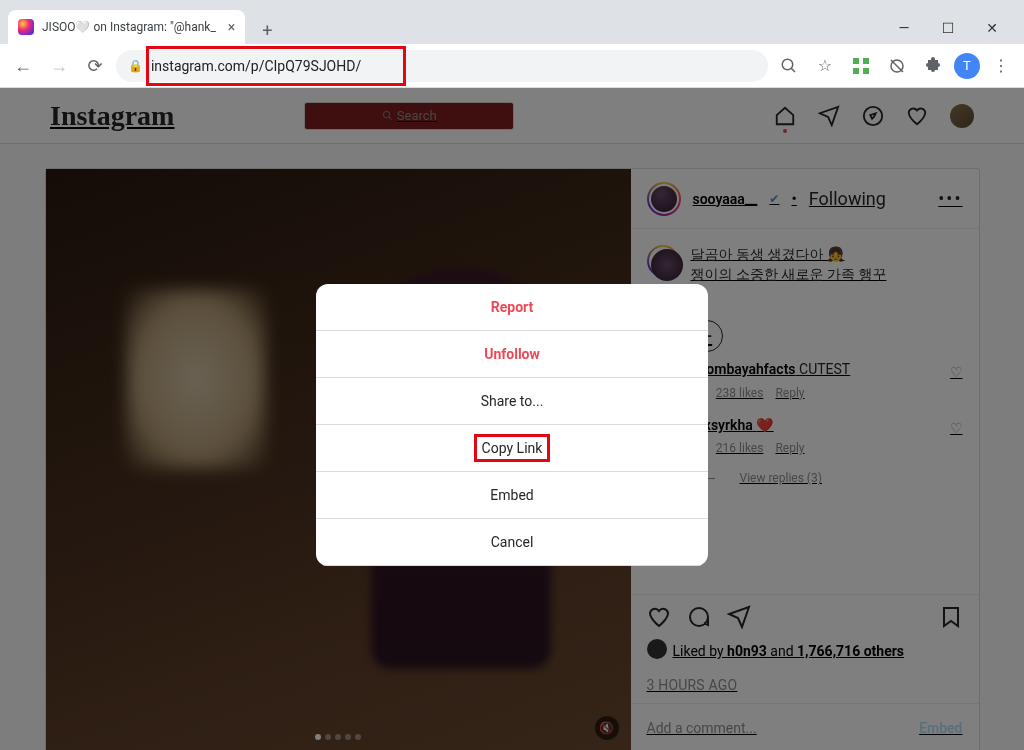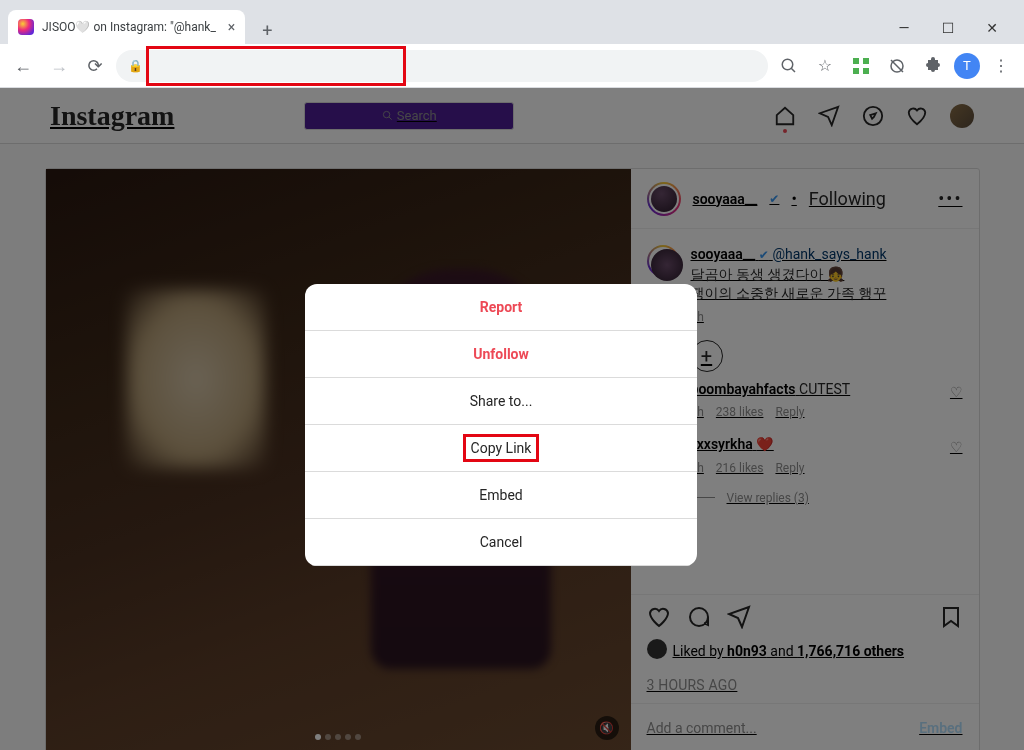--- a/index.html
+++ b/index.html
@@ -21,21 +21,21 @@
 .omnibox-wrap .lock { color: #5f6368; font-size: 12px; }
 .url-highlight { position: absolute; left: 30px; top: -4px; height: 40px; width: 260px; border: 3px solid #e30613; pointer-events: none; }
 .toolbar .action { width: 30px; height: 30px; display: flex; align-items: center; justify-content: center; color: #5f6368; font-size: 16px; }
 .ext-icon { width: 18px; height: 18px; }
 .avatar-circle { width: 26px; height: 26px; border-radius: 50%; background: #4285f4; color: #fff; display: flex; align-items: center; justify-content: center; font-size: 13px; }
 
 
 .ig-page { position: absolute; top: 88px; left: 0; right: 0; bottom: 0; background: #fafafa; text-decoration: underline; }
 .ig-topbar { height: 56px; background: #fff; border-bottom: 1px solid #dbdbdb; display: flex; align-items: center; padding: 0 50px; }
 .ig-logo { font-family: "Brush Script MT", cursive; font-size: 28px; font-weight: bold; color: #262626; }
-.ig-search { margin: 0 auto; width: 210px; height: 28px; background: #4c1d95; border: 1px solid #dbdbdb; border-radius: 3px; display: flex; align-items: center; justify-content: center; gap: 4px; color: #8e8e8e; font-size: 13px; }
+.ig-search { margin: 0 auto; width: 210px; height: 28px; background: #7f1d1d; border: 1px solid #dbdbdb; border-radius: 3px; display: flex; align-items: center; justify-content: center; gap: 4px; color: #8e8e8e; font-size: 13px; }
 .ig-icons { display: flex; gap: 22px; align-items: center; margin-left: auto; }
 .ig-icons .ic { font-size: 22px; color: #262626; position: relative; }
 .ig-icons .dot { position: absolute; bottom: -6px; left: 50%; transform: translateX(-50%); width: 4px; height: 4px; background: #ed4956; border-radius: 50%; }
 .ig-profile-pic { width: 24px; height: 24px; border-radius: 50%; background: linear-gradient(135deg, #8b6f47, #5a4a3a); }
 
 .post { width: 935px; margin: 24px auto 0; display: flex; background: #fff; border: 1px solid #dbdbdb; border-radius: 3px; height: 585px; }
 .post-media { width: 585px; background: linear-gradient(160deg, #2a1810 0%, #3d2818 30%, #4a3020 50%, #5c3d28 70%, #6b4a30 100%); position: relative; overflow: hidden; }
 .media-shape1 { position: absolute; left: 80px; top: 120px; width: 140px; height: 180px; background: radial-gradient(ellipse, #d4c4a8 0%, #b8a078 60%, transparent 100%); filter: blur(8px); }
 .media-shape2 { position: absolute; right: 80px; top: 100px; width: 180px; height: 400px; background: linear-gradient(180deg, #3a1828 0%, #2a1420 100%); border-radius: 80px 80px 20px 20px; filter: blur(4px); }
 .dots { position: absolute; bottom: 12px; left: 50%; transform: translateX(-50%); display: flex; gap: 4px; }
@@ -56,35 +56,35 @@
 .post-comments { flex: 1; overflow: hidden; padding: 16px; font-size: 14px; color: #262626; }
 .comment-row { display: flex; gap: 12px; margin-bottom: 16px; }
 .comment-row .pic { width: 32px; height: 32px; border-radius: 50%; flex-shrink: 0; background: radial-gradient(circle, #6a4c6a, #2a1a2a); }
 .comment-body { flex: 1; }
 .comment-body .line { line-height: 1.4; }
 .comment-meta { color: #8e8e8e; font-size: 12px; margin-top: 6px; display: flex; gap: 12px; }
 .comment-like { color: #8e8e8e; font-size: 14px; align-self: flex-start; margin-top: 4px; }
 .heart-red { color: #ed4956; }
 .mention { color: #00376b; }
 .add-story { width: 32px; height: 32px; border: 1px solid #262626; border-radius: 50%; display: flex; align-items: center; justify-content: center; font-size: 20px; margin: 8px 0 8px 44px; }
-.view-replies { color: #8e8e8e; font-size: 12px; margin-left: 44px; display: flex; align-items: center; gap: 12px; }
+.view-replies { color: #8e8e8e; font-size: 12px; margin-left: 44px; display: flex; align-items: center; gap: 25px; }
 .view-replies .dash { width: 24px; height: 1px; background: #8e8e8e; }
 
 .post-actions { border-top: 1px solid #efefef; padding: 10px 16px; }
 .action-row { display: flex; gap: 16px; font-size: 24px; color: #262626; align-items: center; }
 .action-row .save { margin-left: auto; }
 .likes-row { margin-top: 10px; font-size: 14px; display: flex; align-items: flex-end; gap: 6px; }
 .likes-row .minipic { width: 20px; height: 20px; border-radius: 50%; background: #333; }
 .time-row { margin-top: 18px; font-size: 14px; color: #8e8e8e; letter-spacing: 0.2px; }
 .add-comment { border-top: 1px solid #efefef; padding: 16px; display: flex; font-size: 14px; color: #8e8e8e; }
 .add-comment .post-btn { margin-left: auto; color: #b3dffc; font-weight: 600; }
 
 
 .overlay { position: absolute; inset: 0; background: rgba(0,0,0,0.5); }
-.modal { position: absolute; width: 392px; left: 305px; top: 284px; background: #fff; border-radius: 12px; overflow: hidden; }
+.modal { position: absolute; width: 392px; left: 316px; top: 284px; background: #fff; border-radius: 12px; overflow: hidden; }
 .modal-item { height: 47px; display: flex; align-items: center; justify-content: center; font-size: 14px; border-bottom: 1px solid #dbdbdb; color: #262626; }
 .modal-item:last-child { border-bottom: none; }
 .modal-item.danger { color: #ed4956; font-weight: 700; }
 .copy-highlight { position: absolute; left: 158px; top: 150px; width: 76px; height: 28px; border: 3px solid #e30613; pointer-events: none; }
 
 svg { display: block; }
 </style>
 </head>
 <body>
 
@@ -101,20 +101,21 @@
     <span>✕</span>
   </div>
 </div>
 
 <div class="toolbar">
   <div class="nav-btn">←</div>
   <div class="nav-btn disabled">→</div>
   <div class="nav-btn">⟳</div>
   <div class="omnibox-wrap">
     <span class="lock">🔒</span>
+    <span>instagram.com/p/CIpQ79SJOHD/</span>
     <div class="url-highlight"></div>
   </div>
   <div class="action">
     <svg width="18" height="18" viewBox="0 0 24 24" fill="none" stroke="#5f6368" stroke-width="2">
         <circle cx="10" cy="10" r="7"></circle>
         <line x1="15" y1="15" x2="20" y2="20"></line>
       </svg>
   </div>
   <div class="action">☆</div>
   <div class="action">
@@ -207,25 +208,20 @@
       </div>
 
       <div class="post-comments">
         <div class="comment-row">
           <div class="story-ring" style="width:32px;height:32px;">
               <div class="inner">
                 <div class="pic"></div>
               </div>
             </div>
           <div class="comment-body">
-            <div class="line">
-              <span class="username">sooyaaa__</span>
-              <span class="verified">✔</span>
-              <span class="mention">@hank_says_hank</span>
-            </div>
             <div class="line">달곰아 동생 생겼다아 👧</div>
             <div class="line">쟁이의 소중한 새로운 가족 행꾸</div>
             <div class="comment-meta">
                 <span>3h</span>
               </div>
           </div>
         </div>
         <div class="add-story">+</div>
 
         <div class="comment-row">

